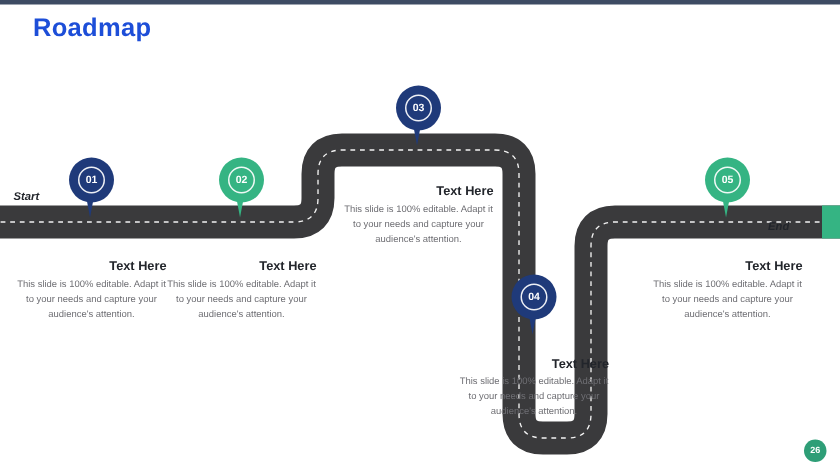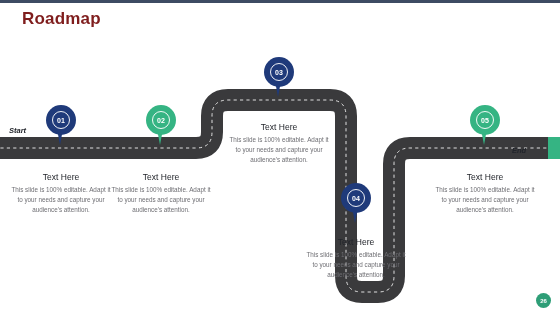--- a/index.html
+++ b/index.html
@@ -21,21 +21,21 @@
     width: 560px;
     height: 3px;
     background: #3d4b63;
   }
   .title {
     position: absolute;
     left: 22px;
     top: 9px;
     font-size: 17px;
     font-weight: bold;
-    color: #7f1d1d;
+    color: #1d4ed8;
     letter-spacing: 0.2px;
   }
 
   
   .road-svg {
     position: absolute;
     left: 0;
     top: 0;
     width: 560px;
     height: 315px;
@@ -88,23 +88,24 @@
   .pin.green .pin-head { background: #35b483; }
 
   
   .tblock {
     position: absolute;
     width: 100px;
     text-align: center;
   }
   .tblock .t-head {
     font-size: 8.5px;
-    font-weight: normal;
+    font-weight: bold;
     color: #22252b;
     margin-bottom: 3px;
+    text-align: right;
   }
   .tblock .t-body {
     font-size: 6.3px;
     line-height: 1.55;
     color: #6e6e73;
   }
 
   
   .edge-label {
     position: absolute;

